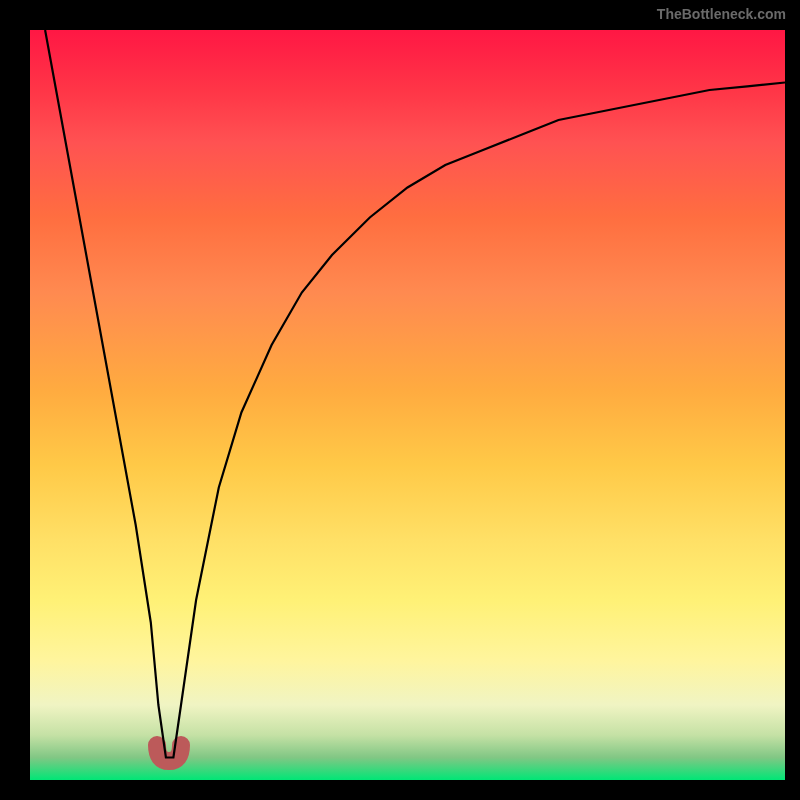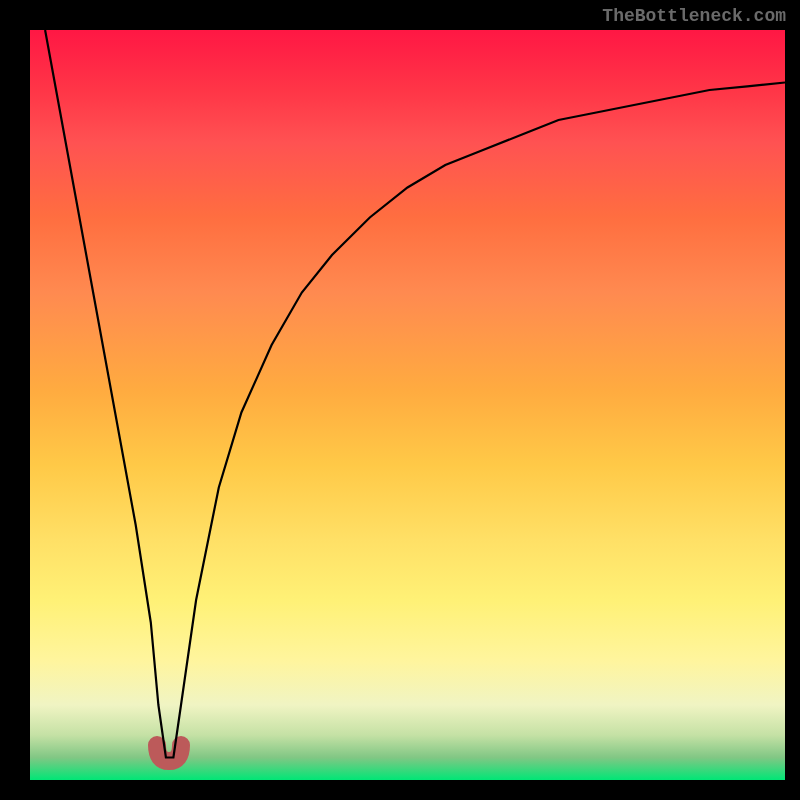--- a/index.html
+++ b/index.html
@@ -30,22 +30,22 @@
         #f0f4c3 90%,
         #c5e1a5 94%,
         #81c784 97%,
         #00e676 100%
       );
     }
     .watermark {
       position: absolute;
       top: 6px;
       right: 14px;
-      font-family: Liberation Mono, monospace;
-      font-size: 18px;
+      font-family: Liberation Sans, sans-serif;
+      font-size: 14px;
       font-weight: bold;
       color: #6a6a6a;
       z-index: 10;
     }
     .curve-svg {
       position: absolute;
       left: 30px;
       top: 30px;
       width: 755px;
       height: 750px;

